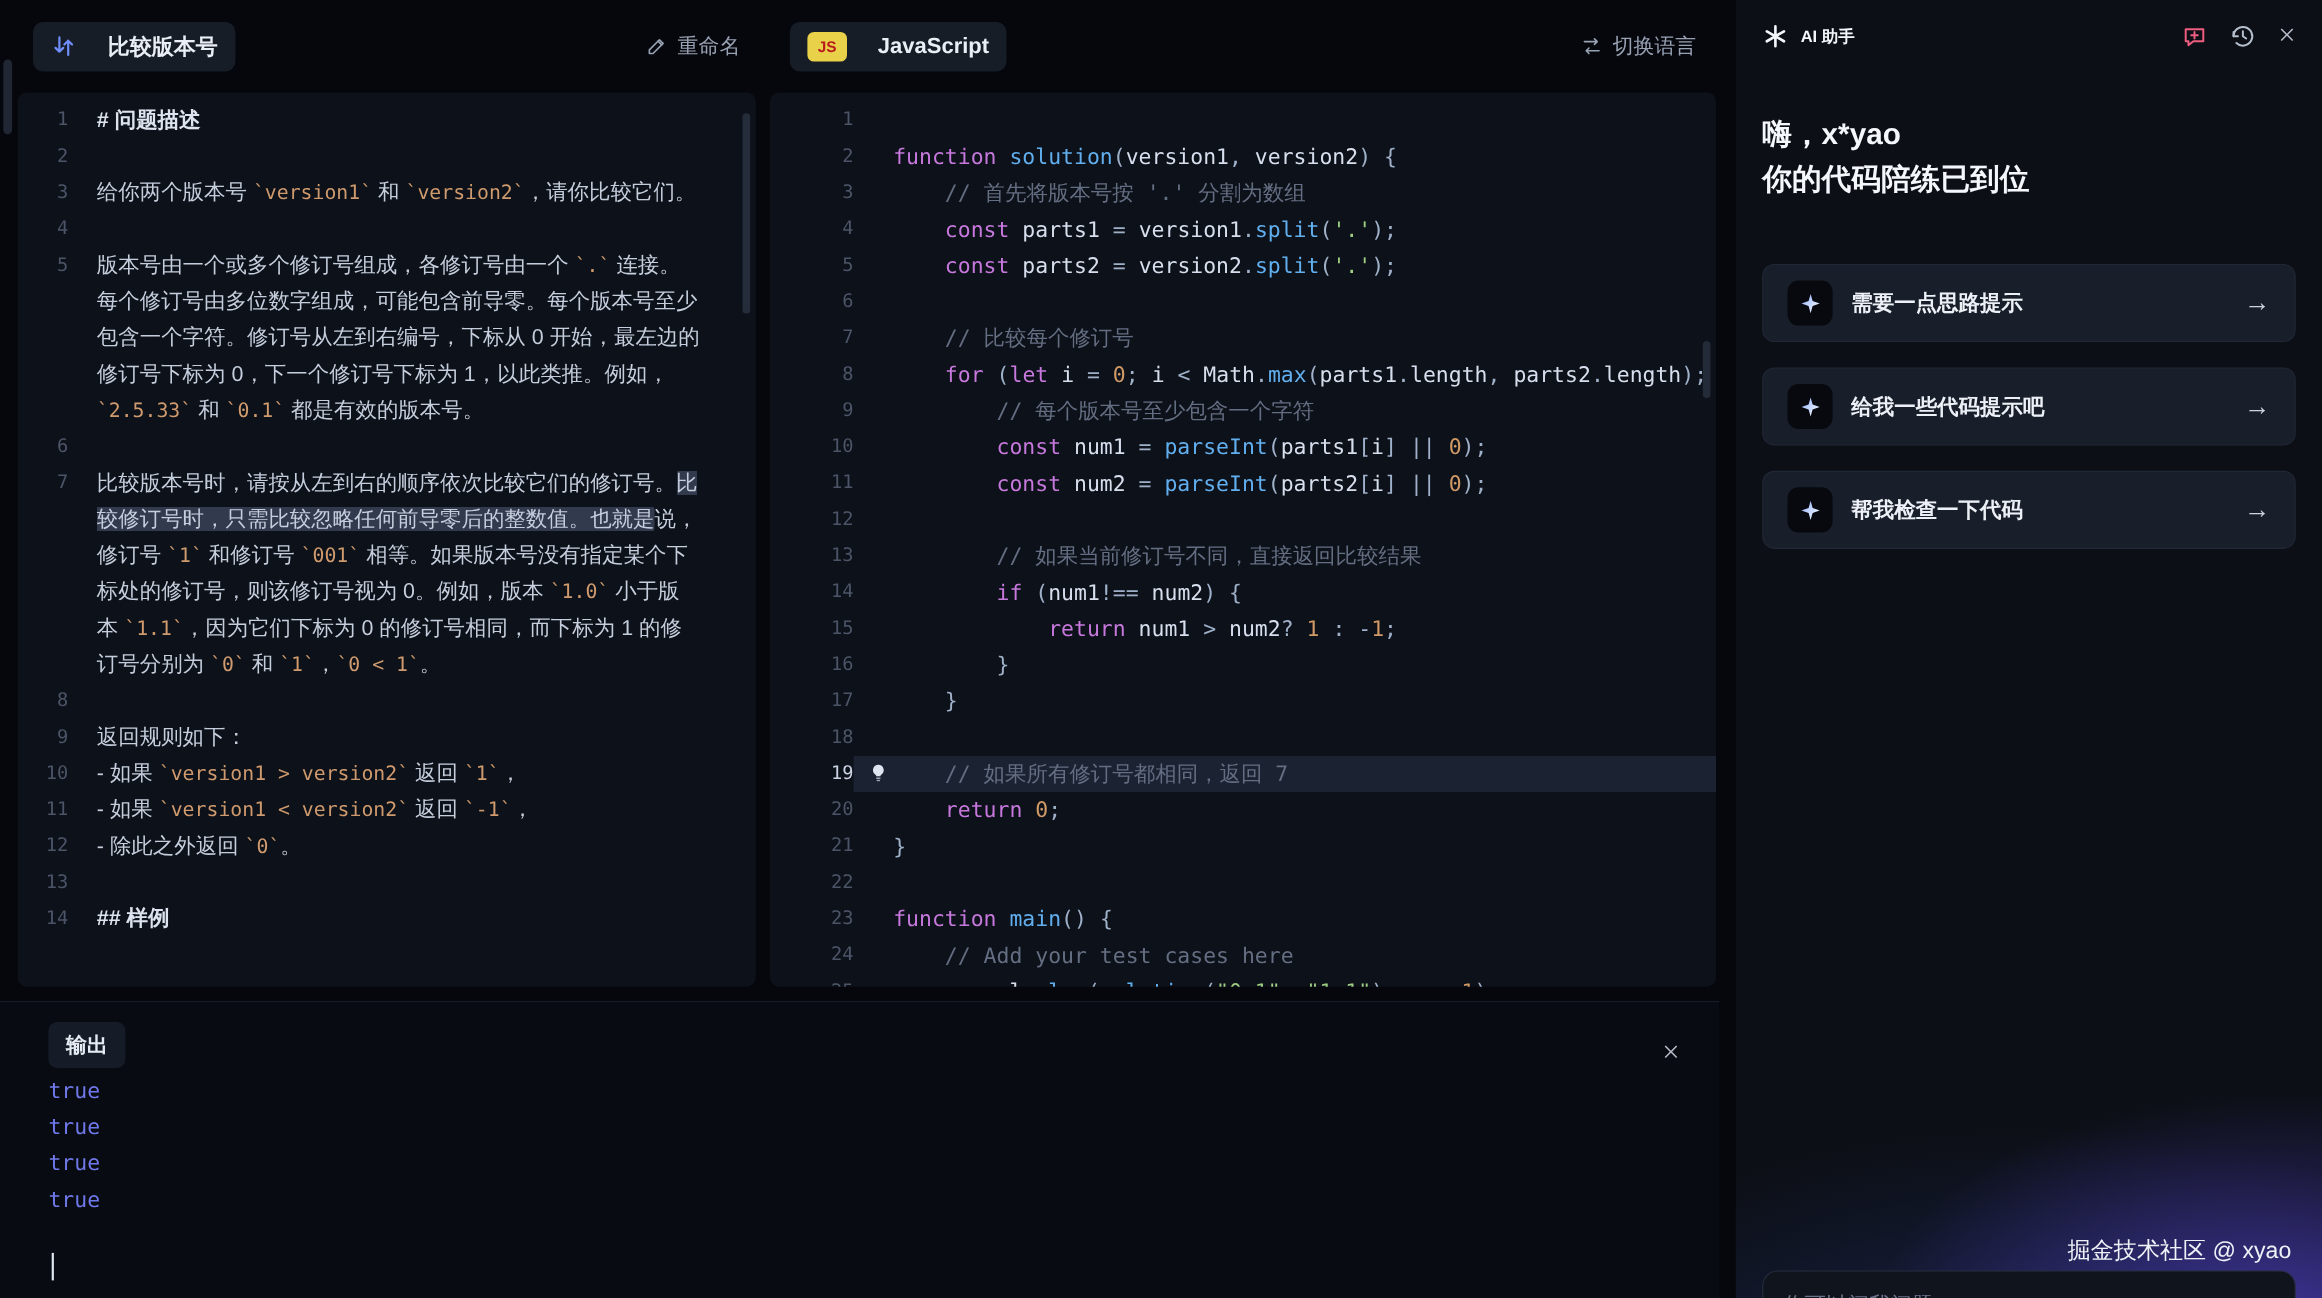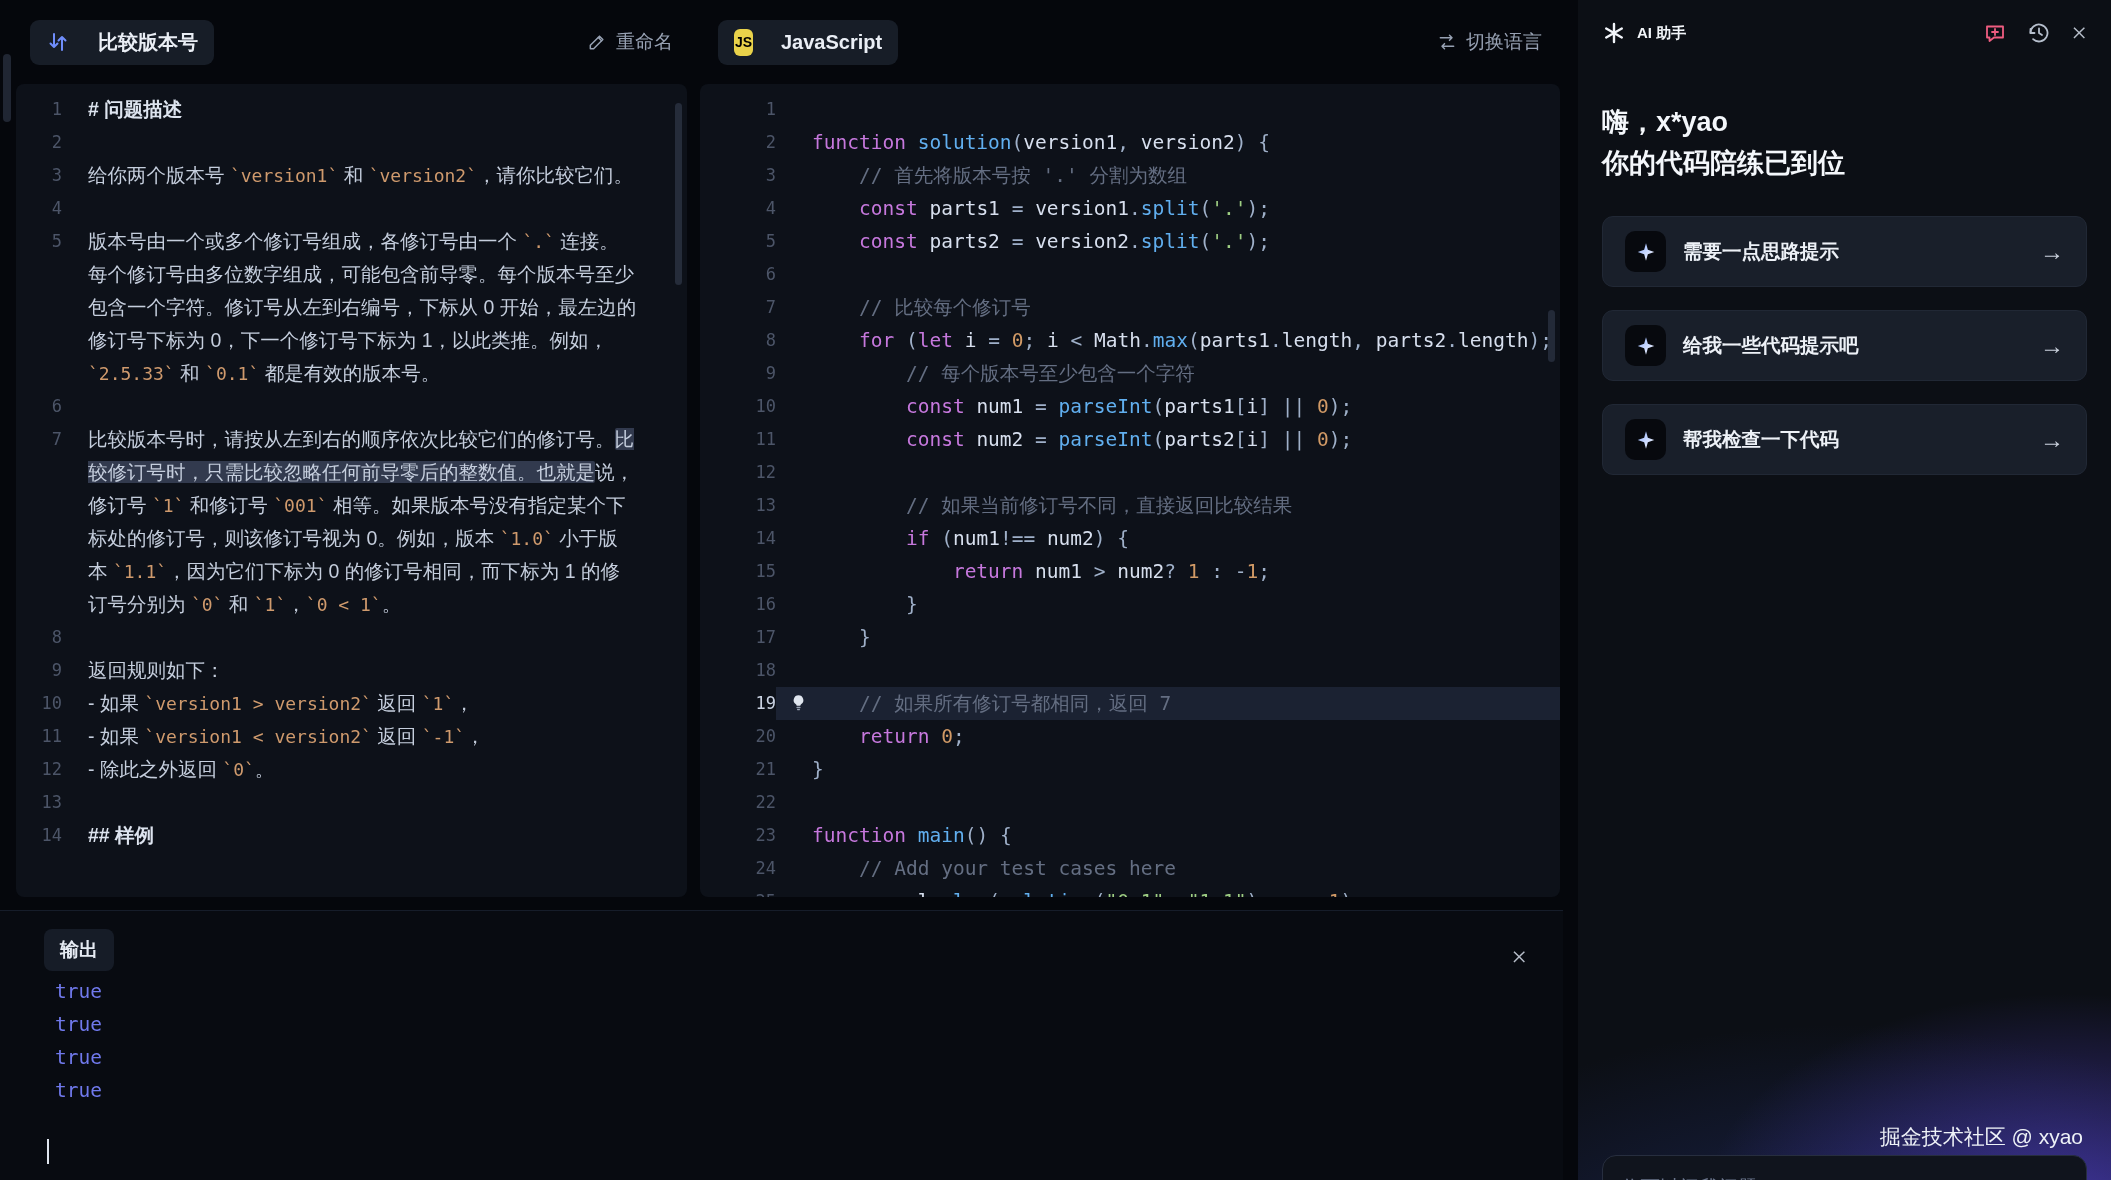--- a/index.html
+++ b/index.html
@@ -10,21 +10,21 @@
   
   .left-rail{position:absolute;left:0;top:0;width:14px;height:897px}
   .rail-thumb{position:absolute;left:3px;top:54px;width:8px;height:68px;background:#202633;border-radius:4px}
 
   
   .left-header{position:absolute;left:16px;top:0;width:671px;height:84px;display:flex;align-items:center;justify-content:space-between;padding:0 14px}
   .editor-header{position:absolute;left:700px;top:0;width:860px;height:84px;display:flex;align-items:center;justify-content:space-between;padding:0 18px}
   .title-chip,.lang-chip{display:flex;align-items:center;gap:28px;background:#171d27;border-radius:9px;padding:9px 16px}
   .title-text{font-size:20px;font-weight:700;color:#eaeef5}
   .lang-name{font-size:20px;font-weight:600;color:#eaeef5}
-  .js-badge{width:19px;height:27px;background:#e9d24a;color:#000000;font-weight:700;font-size:14px;display:flex;align-items:center;justify-content:center;border-radius:6px}
+  .js-badge{width:36px;height:27px;background:#e9d24a;color:#b91c1c;font-weight:700;font-size:14px;display:flex;align-items:center;justify-content:center;border-radius:6px}
   .ghost-btn{display:flex;align-items:center;gap:9px;color:#97a1b3;font-size:19px}
 
   
   .problem-panel{position:absolute;left:16px;top:84px;width:671px;height:813px;background:#0d1119;border-radius:8px;overflow:hidden;padding-top:9px}
   .md-row{display:flex;align-items:flex-start}
   .md-num{flex:0 0 72px;text-align:right;padding-right:26px;color:#4c5568;font:17px/33px "DejaVu Sans Mono",monospace}
   .md-content{flex:1;padding-right:50px;font-size:19.5px;line-height:33px;color:#c5cedd;overflow-wrap:break-word;min-height:33px}
   .md-h .seg-heading{font-weight:700;color:#dde4ef}
   .seg-code{font-family:"DejaVu Sans Mono",monospace;font-size:18px;color:#cf9a6d}
   .seg-mark{background:#323a4e;border-radius:2px}
@@ -40,38 +40,38 @@
   .bulb-wrap{position:absolute;left:14px;top:7px;line-height:0}
   .c-com{color:#646e82}.c-str{color:#9ece83}.c-kw{color:#c678dd}
   .c-num{color:#d19a66}.c-fn{color:#61afef}.c-id{color:#d7dfee}.c-op{color:#9fb0c9}
   .code-scroll-thumb{position:absolute;right:5px;top:226px;width:7px;height:52px;background:#232a38;border-radius:4px}
 
   
   .output-panel{position:absolute;left:0;top:910px;width:1563px;height:270px;background:#080b11;border-top:1px solid #161d2a}
   .output-header{height:60px;display:flex;align-items:flex-end;justify-content:space-between;padding:0 36px 0 44px}
   .output-chip{background:#161c27;border-radius:8px;padding:8px 16px;font-size:19px;font-weight:700;color:#e6ebf3}
   .close-btn{color:#b6bdc9;font-size:28px;line-height:1}
-  .output-body{padding:4px 0 0 55px}
+  .output-body{padding:4px 0 0 44px}
   .out-line{font:19.5px/33px "DejaVu Sans Mono",monospace;color:#7079ec}
   .term-cursor{position:absolute;left:47px;top:228px;width:2px;height:25px;background:#dfe5ee;animation:blink 1s steps(1) infinite}
   @keyframes blink{0%,49%{opacity:1}50%,100%{opacity:0}}
 
   
   .ai-panel{position:absolute;left:1578px;top:0;width:533px;height:1180px;padding:0 24px;overflow:hidden;
     background:
       radial-gradient(520px 300px at 92% 102%, rgba(104,78,255,0.50), rgba(104,78,255,0) 70%),
       radial-gradient(700px 380px at 50% 110%, rgba(47,66,160,0.42), rgba(47,66,160,0) 72%),
       #0c0f15}
   .ai-header{height:66px;display:flex;align-items:center}
   .ai-title{font-size:15px;font-weight:700;color:#f3f6fa;margin-left:11px}
   .ai-header-actions{margin-left:auto;display:flex;align-items:center;gap:20px}
   .ai-header-actions button{padding:0;display:flex;align-items:center}
   .ai-greeting{margin-top:36px}
   .ai-greeting div{font-size:27px;line-height:41px;font-weight:700;color:#f4f7fb}
-  .ai-cards{margin-top:32px;display:flex;flex-direction:column;gap:23px}
+  .ai-cards{margin-top:56px;display:flex;flex-direction:column;gap:23px}
   .ai-card{height:71px;background:#191f2a;border:1px solid #212835;border-radius:11px;display:flex;align-items:center;padding:0 22px;cursor:pointer}
   .card-icon{width:41px;height:41px;border-radius:10px;background:#07090e;display:flex;align-items:center;justify-content:center}
   .card-label{margin-left:17px;font-size:19.5px;font-weight:700;color:#edf1f7}
   .card-arrow{margin-left:auto;color:#ccd3de;font-size:24px}
   .ai-watermark{position:absolute;right:28px;top:1123px;font-size:21px;color:#eef2f7}
   .ai-input{position:absolute;left:24px;right:24px;top:1155px;height:64px;background:#10141d;border:1px solid #272e3f;border-radius:14px;padding:0 18px;font-size:19.5px;color:#dfe5ee;outline:none}
   .ai-input::placeholder{color:#69738a}
 </style>
 </head>
 <body>

